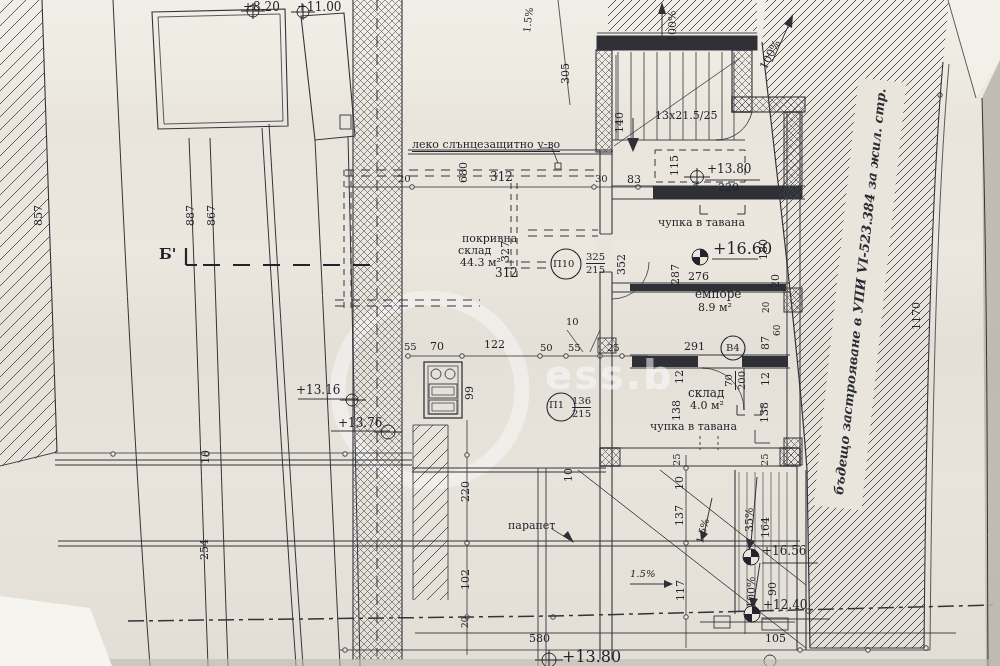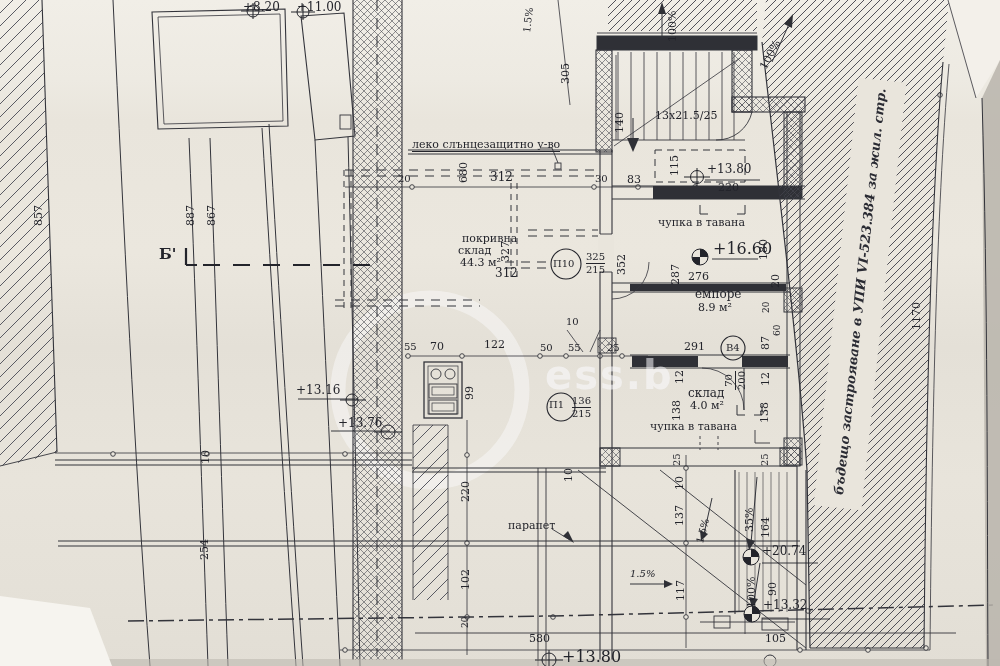--- a/index.html
+++ b/index.html
@@ -315,22 +315,22 @@
 <span class="lbl" style="left:690px;top:400px">4.0 м²</span>
 <span class="lbl" style="left:650px;top:421px">чупка в тавана</span>
 <span class="lbl" style="left:462px;top:233px">покривна</span>
 <span class="lbl" style="left:458px;top:245px">склад</span>
 <span class="lbl" style="left:460px;top:257px">44.3 м²</span>
 <span class="lbl s13" style="left:296px;top:384px">+13.16</span>
 <span class="lbl s13" style="left:338px;top:417px">+13.76</span>
 <span class="lbl s15 b" style="left:159px;top:247px">Б'</span>
 <span class="lbl" style="left:508px;top:520px">парапет</span>
 <span class="lbl s10 i" style="left:630px;top:569px">1.5%</span>
-<span class="lbl s13" style="left:762px;top:545px">+20.74</span>
-<span class="lbl s13" style="left:763px;top:599px">+13.32</span>
+<span class="lbl s13" style="left:762px;top:545px">+16.56</span>
+<span class="lbl s13" style="left:763px;top:599px">+12.40</span>
 <span class="lbl" style="left:529px;top:633px">580</span>
 <span class="lbl" style="left:765px;top:633px">105</span>
 <span class="lbl s14" style="left:562px;top:649px">+13.80</span>
 <span class="lbl s10" style="left:398px;top:174px">20</span>
 <span class="lbl s12" style="left:490px;top:171px">312</span>
 <span class="lbl s10" style="left:595px;top:174px">30</span>
 <span class="lbl" style="left:627px;top:174px">83</span>
 <span class="lbl s12" style="left:495px;top:267px">312</span>
 <span class="lbl s10" style="left:404px;top:342px">55</span>
 <span class="lbl" style="left:430px;top:341px">70</span>

